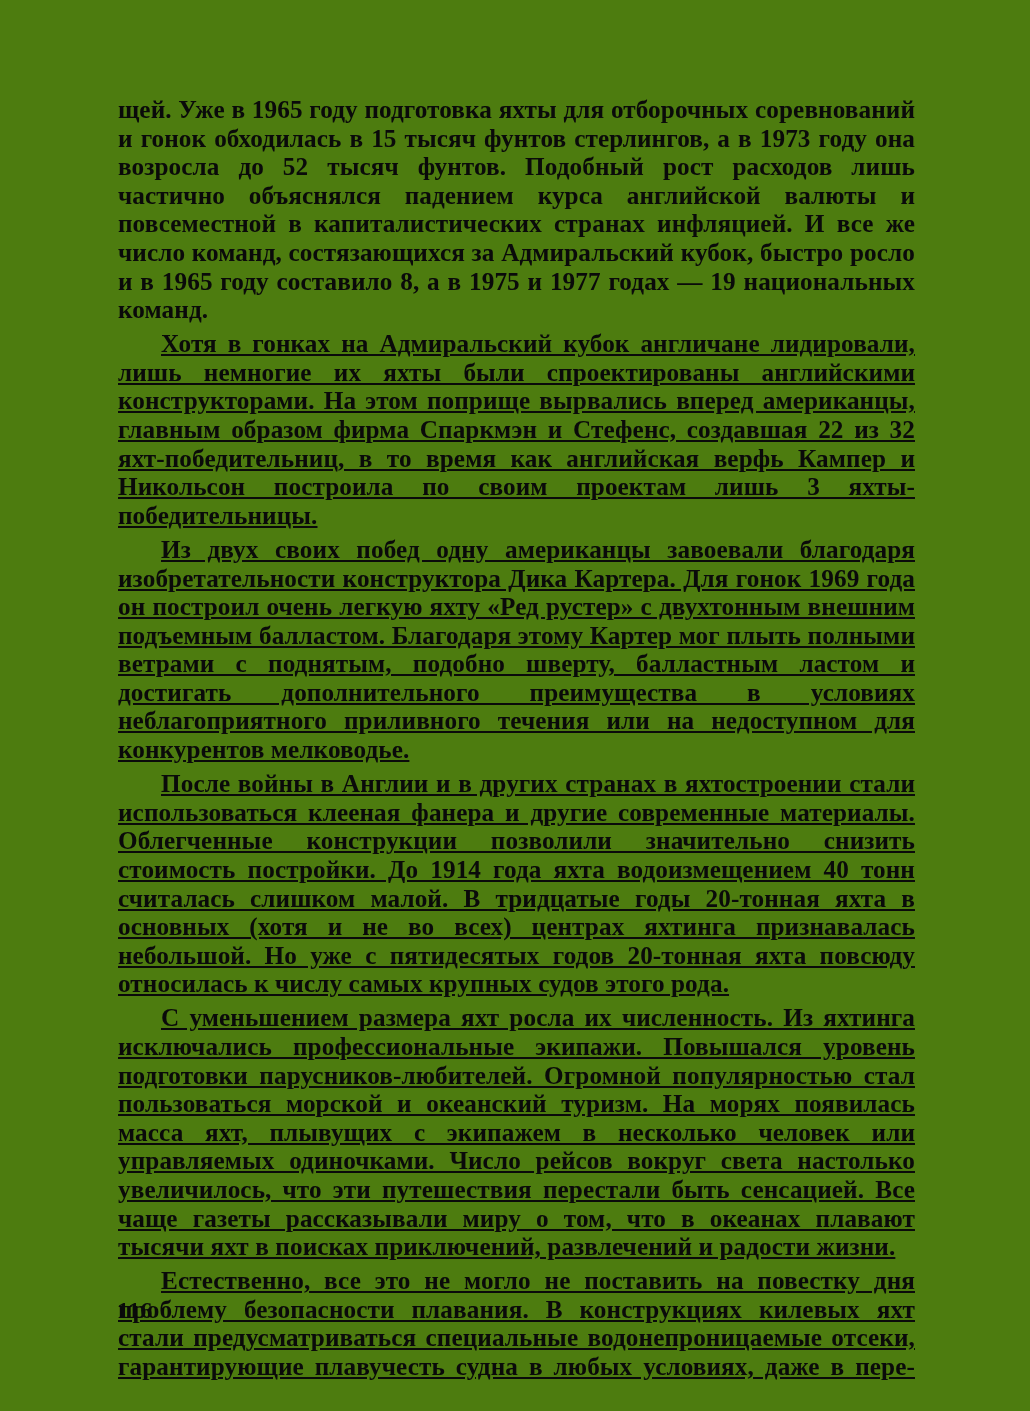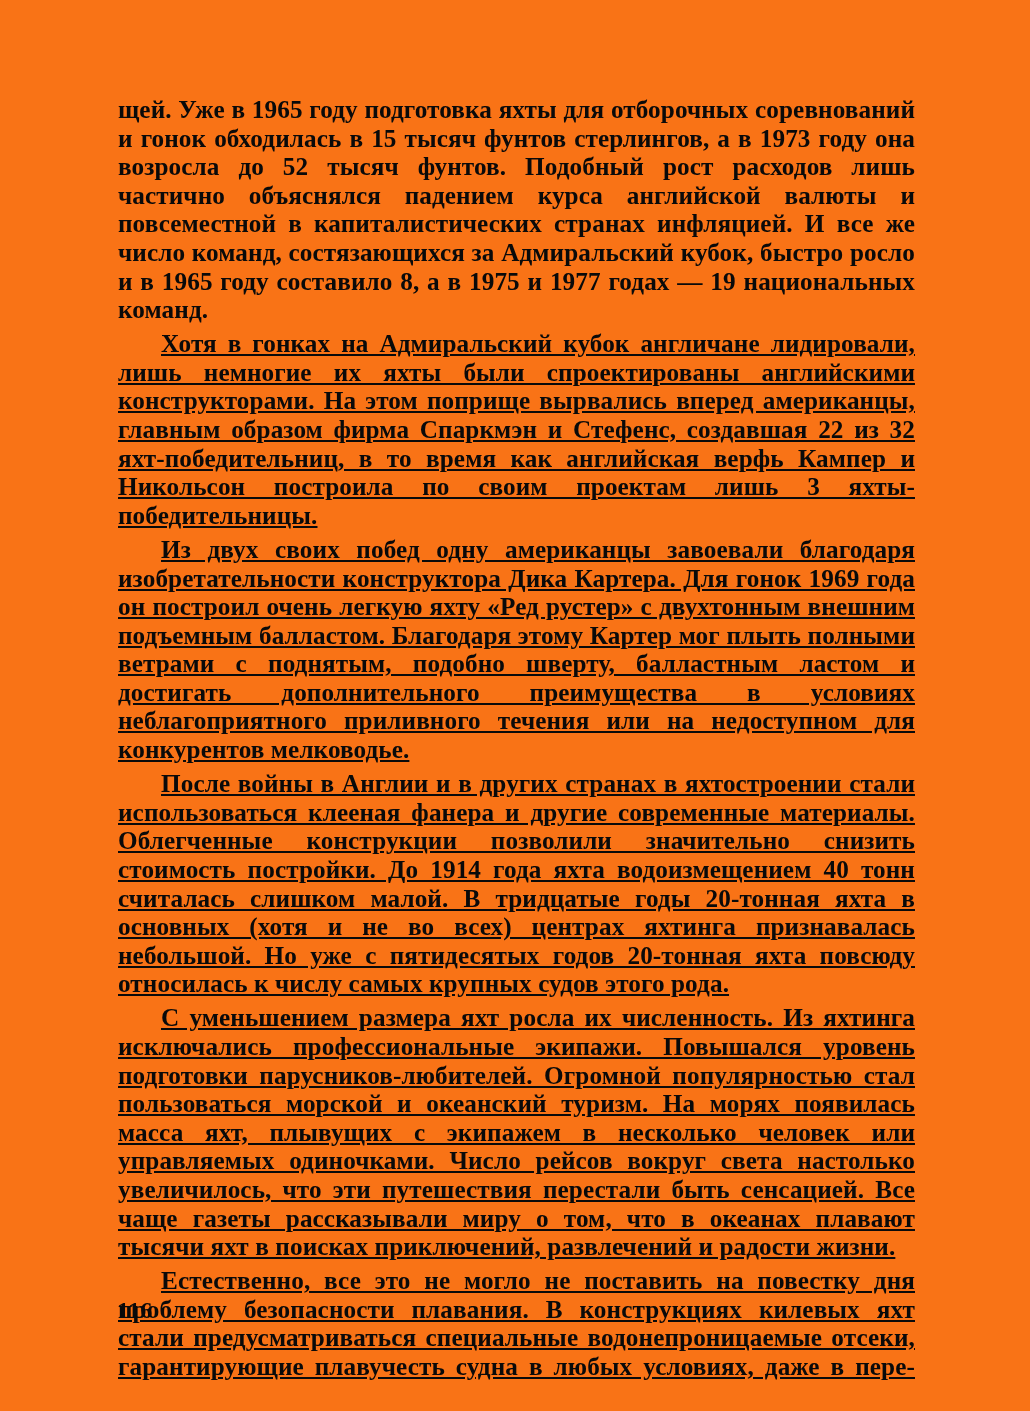--- a/index.html
+++ b/index.html
@@ -14,21 +14,21 @@
     font-family: "Liberation Serif", "DejaVu Serif", serif;
     color: #0a0a0a;
     overflow: hidden;
   }
   #page {
     position: absolute;
     left: 0;
     top: 0;
     width: 1030px;
     height: 1411px;
-    background: #f97316;
+    background: #4d7c0f;
   }
   #text-block {
     position: absolute;
     left: 118px;
     top: 96px;
     width: 797px;
   }
   .para {
     margin: 0;
     font-size: 25.2px;

